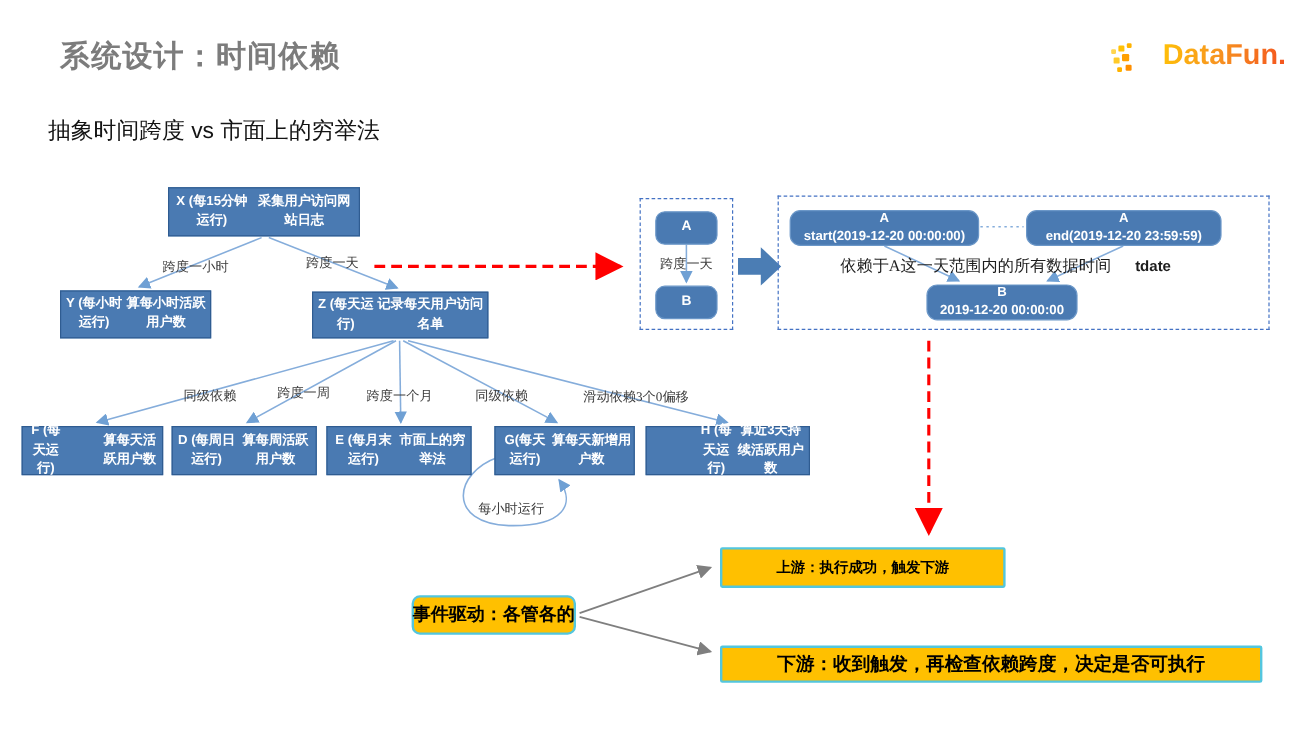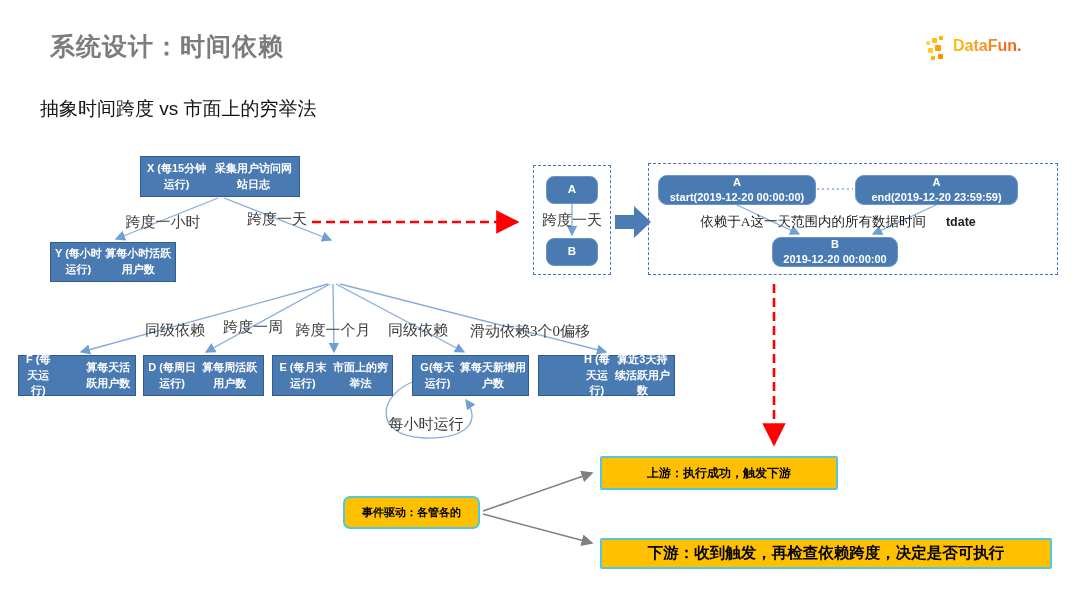--- a/index.html
+++ b/index.html
@@ -13,21 +13,21 @@
   .title {
     position:absolute; left:50px; top:30px;
     font-size:25px; font-weight:bold; color:#7c7c7c; letter-spacing:1px;
   }
   .subtitle {
     position:absolute; left:40px; top:96px;
     font-size:19px; color:#141414;
   }
   .logo { position:absolute; left:925px; top:28px; display:flex; align-items:center; }
   .logo-text {
-    font-size:16px; font-weight:800; letter-spacing:0px; margin-left:2px;
+    font-size:24px; font-weight:800; letter-spacing:0px; margin-left:18px;
     background:linear-gradient(100deg,#ffc107 0%, #f79420 45%, #f4511e 100%);
     -webkit-background-clip:text; background-clip:text; color:transparent;
   }
   
   .connector-layer { position:absolute; left:0; top:0; pointer-events:none; }
   
   .node {
     position:absolute; background:#4a7ab2; border:1.6px solid #2f5c91;
     color:#ffffff; display:flex; flex-direction:row; justify-content:center;
     align-items:center; text-align:center; font-size:11px; font-weight:600;
@@ -35,37 +35,37 @@
   }
   .rnode {
     position:absolute; background:#4a7ab2; border:1px solid #6b97c8; border-radius:8px;
     color:#ffffff; display:flex; flex-direction:column; justify-content:center;
     align-items:center; text-align:center; font-size:11px; font-weight:600; line-height:1.35;
   }
   .rnode .big-letter { font-size:11.5px; }
   .elabel {
     position:absolute; transform:translate(-50%,-50%);
     font-family:"Liberation Serif", serif;
-    font-size:15px; color:#3a3a3a; white-space:nowrap;
+    font-size:11px; color:#3a3a3a; white-space:nowrap;
   }
   .dashed-box {
     position:absolute; border:1.6px dashed #4472c4; background:transparent;
   }
   .note {
     position:absolute; transform:translate(-50%,-50%);
     font-family:"Liberation Serif", serif; font-size:13.5px; color:#1d1d1d; white-space:nowrap;
   }
   .note b { font-family:"Liberation Sans", sans-serif; font-size:12.5px;padding-left:20px; }
   
   .event-box {
     position:absolute; background:#ffc000; border:2px solid #53c6de;
     color:#000; font-weight:bold; display:flex; align-items:center; justify-content:center;
     white-space:nowrap;
   }
-  .driver { border-radius:7px; font-size:11px; }
+  .driver { border-radius:7px; font-size:15px; }
   .up { border-radius:2px; font-size:12px; }
   .down { border-radius:2px; font-size:15.5px; }
 </style>
 </head>
 <body>
 
 <div class="slide">
 
   <div class="title">系统设计：时间依赖</div>
   <div class="subtitle">抽象时间跨度 vs 市面上的穷举法</div>
@@ -126,20 +126,24 @@
   </svg>
 
   <div class="node" style="left:140px;top:156px;width:160px;height:41px;">
     <span>X (每15分钟运行)</span>
     <span>采集用户访问网站日志</span>
   </div>
   <div class="node" style="left:50px;top:242px;width:126px;height:40px;">
     <span>Y (每小时运行)</span>
     <span>算每小时活跃用户数</span>
   </div>
+  <div class="node" style="left:260px;top:243px;width:147px;height:39px;">
+    <span>Z (每天运行)</span>
+    <span>记录每天用户访问名单</span>
+  </div>
   <div class="node" style="left:18px;top:355px;width:118px;height:41px;gap:28px;">
     <span>F (每天运行)</span>
     <span>算每天活跃用户数</span>
   </div>
   <div class="node" style="left:143px;top:355px;width:121px;height:41px;">
     <span>D (每周日运行)</span>
     <span>算每周活跃用户数</span>
   </div>
   <div class="node" style="left:272px;top:355px;width:121px;height:41px;">
     <span>E (每月末运行)</span>

